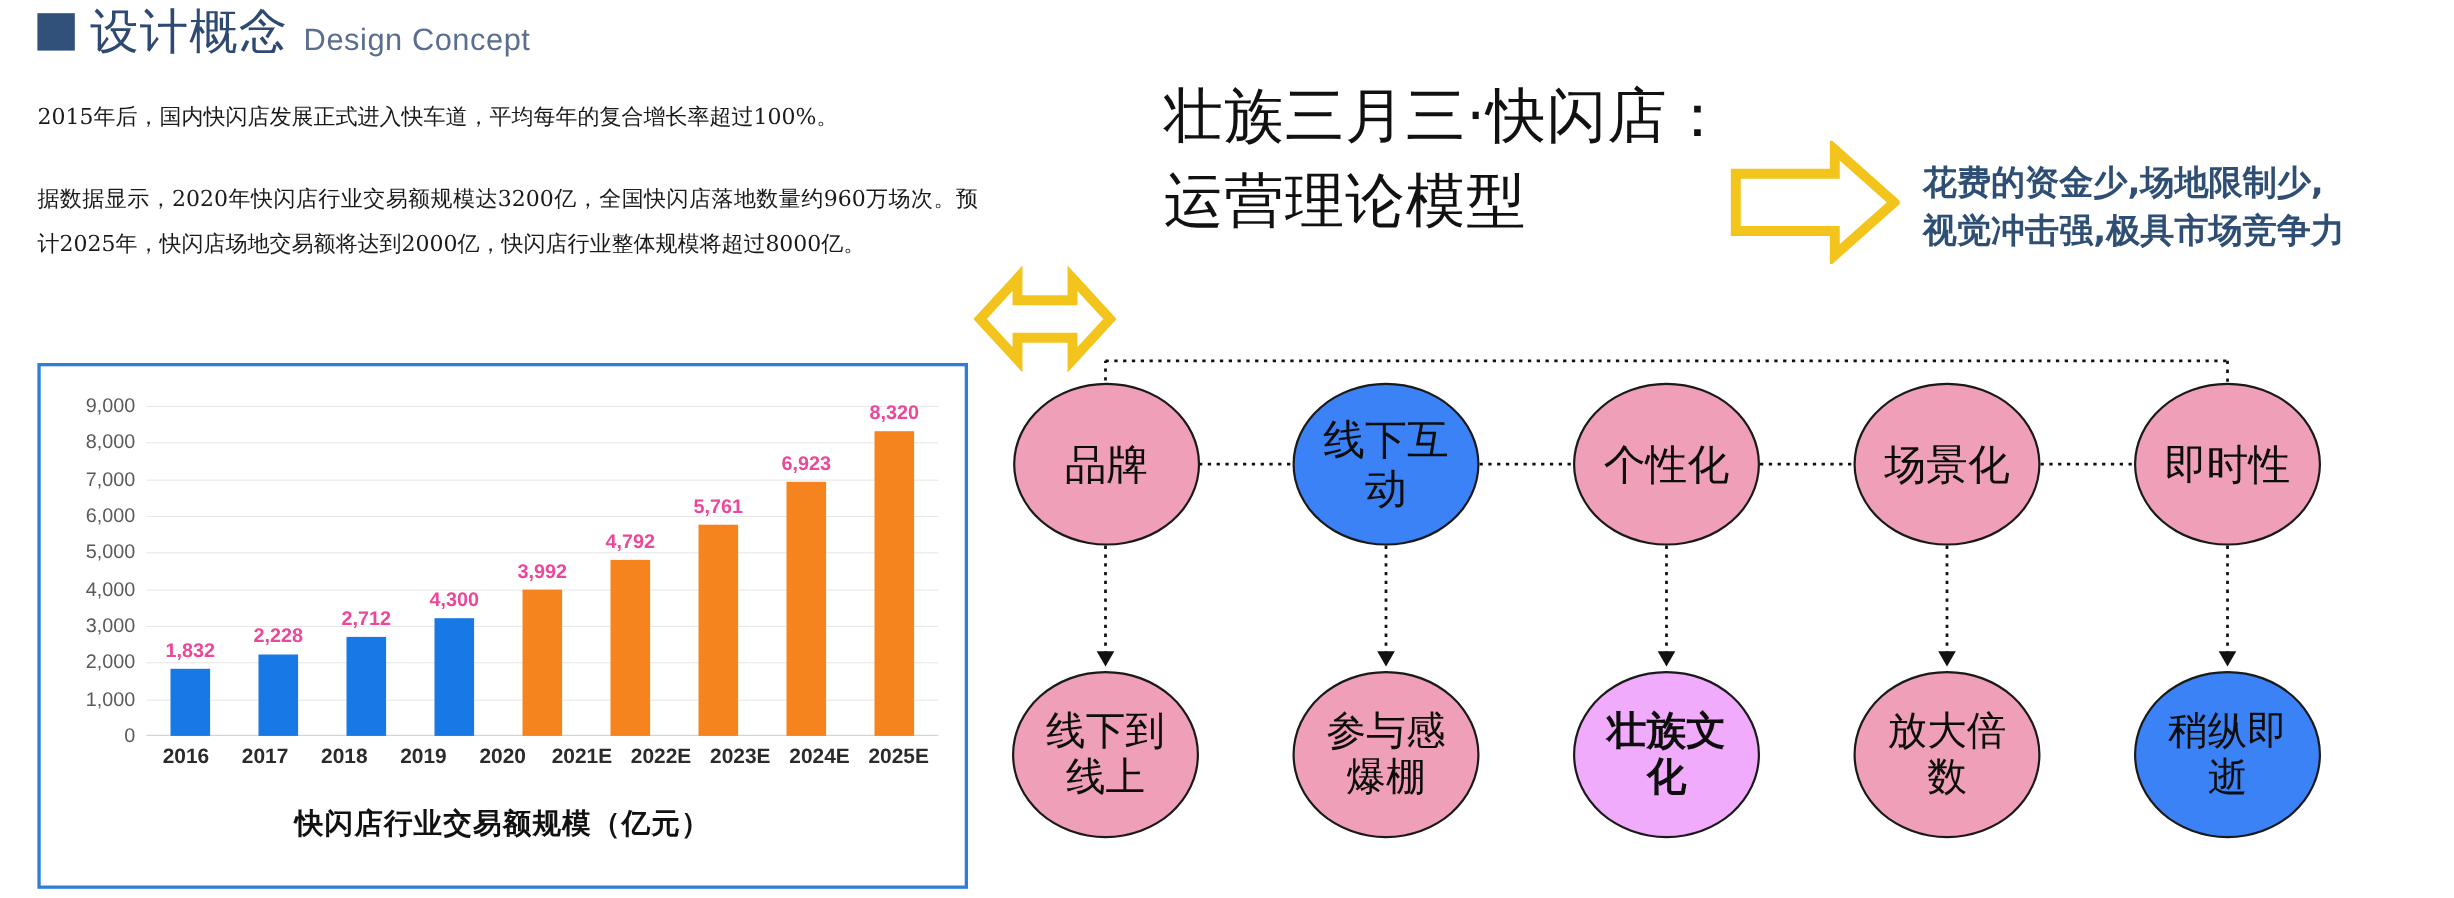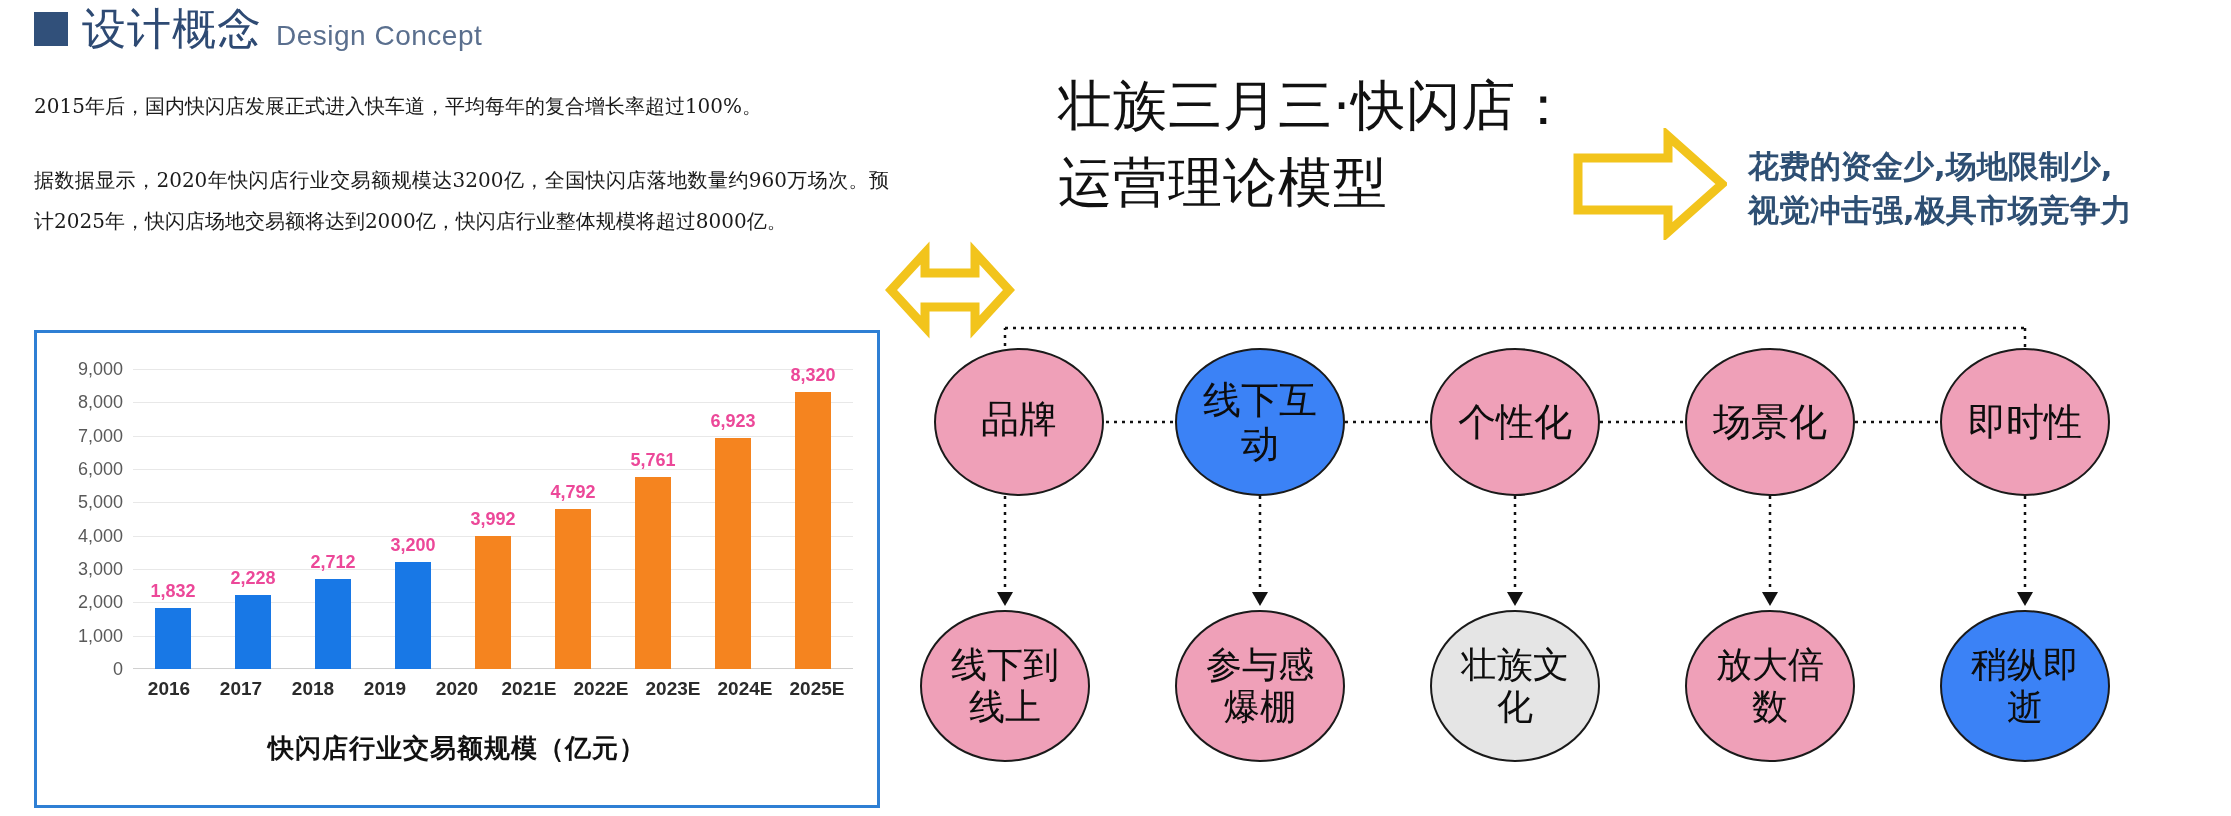--- a/index.html
+++ b/index.html
@@ -119,21 +119,21 @@
           </div>
           <div class="barwrap">
             <div class="vlabel" style="bottom: 80.2667px;">2,228</div>
             <div class="bar b" style="height: 74.2667px; background: rgb(24, 120, 230);"></div>
           </div>
           <div class="barwrap">
             <div class="vlabel" style="bottom: 96.4px;">2,712</div>
             <div class="bar b" style="height: 90.4px; background: rgb(24, 120, 230);"></div>
           </div>
           <div class="barwrap">
-            <div class="vlabel" style="bottom: 112.667px;">3,200</div>
+            <div class="vlabel" style="bottom: 112.667px;">4,300</div>
             <div class="bar b" style="height: 106.667px; background: rgb(24, 120, 230);"></div>
           </div>
           <div class="barwrap">
             <div class="vlabel" style="bottom: 139.067px;">3,992</div>
             <div class="bar o" style="height: 133.067px; background: rgb(245, 132, 31);"></div>
           </div>
           <div class="barwrap">
             <div class="vlabel" style="bottom: 165.733px;">4,792</div>
             <div class="bar o" style="height: 159.733px; background: rgb(245, 132, 31);"></div>
           </div>
@@ -198,21 +198,21 @@
         <polygon points="587,272 603,272 595,286" fill="#111"></polygon>
         <line x1="850" y1="176" x2="850" y2="286" stroke="#111" stroke-width="2.5" stroke-dasharray="3,5"></line>
         <polygon points="842,272 858,272 850,286" fill="#111"></polygon>
         <line x1="1105" y1="176" x2="1105" y2="286" stroke="#111" stroke-width="2.5" stroke-dasharray="3,5"></line>
         <polygon points="1097,272 1113,272 1105,286" fill="#111"></polygon>
         <line x1="85" y1="34" x2="85" y2="8" stroke="#111" stroke-width="2.5" stroke-dasharray="3,5"></line>
         <line x1="85" y1="8" x2="1105" y2="8" stroke="#111" stroke-width="2.5" stroke-dasharray="3,5"></line>
         <line x1="1105" y1="8" x2="1105" y2="34" stroke="#111" stroke-width="2.5" stroke-dasharray="3,5"></line>
       </svg>
     <div class="row1" id="row1">
-        <div class="node" style="left: 14px; top: 28px; width: 170px; height: 148px; background: rgb(239, 160, 184); border-color: rgb(26, 26, 26); font-family: Liberation Mono, monospace;">
+        <div class="node" style="left: 1px; top: 28px; width: 170px; height: 148px; background: rgb(239, 160, 184); border-color: rgb(26, 26, 26);">
           <div>
             <span>品牌</span>
           </div>
         </div>
         <div class="node" style="left: 255px; top: 28px; width: 170px; height: 148px; background: #3b82f6; border-color: rgb(26, 26, 26);">
           <div>
             <span>线下互</span>
             <span>动</span>
           </div>
         </div>
@@ -238,21 +238,21 @@
             <span>线下到</span>
             <span>线上</span>
           </div>
         </div>
         <div class="node" style="left: 255px; top: 290px; width: 170px; height: 152px; background: rgb(239, 160, 184); border-color: rgb(26, 26, 26);">
           <div>
             <span>参与感</span>
             <span>爆棚</span>
           </div>
         </div>
-        <div class="node" style="left: 510px; top: 290px; width: 170px; height: 152px; background: #e5e5e5; border-color: rgb(26, 26, 26);">
+        <div class="node" style="left: 510px; top: 290px; width: 170px; height: 152px; background: #f0abfc; border-color: rgb(26, 26, 26); font-weight: bold;">
           <div>
             <span>壮族文</span>
             <span>化</span>
           </div>
         </div>
         <div class="node" style="left: 765px; top: 290px; width: 170px; height: 152px; background: rgb(239, 160, 184); border-color: rgb(26, 26, 26);">
           <div>
             <span>放大倍</span>
             <span>数</span>
           </div>

